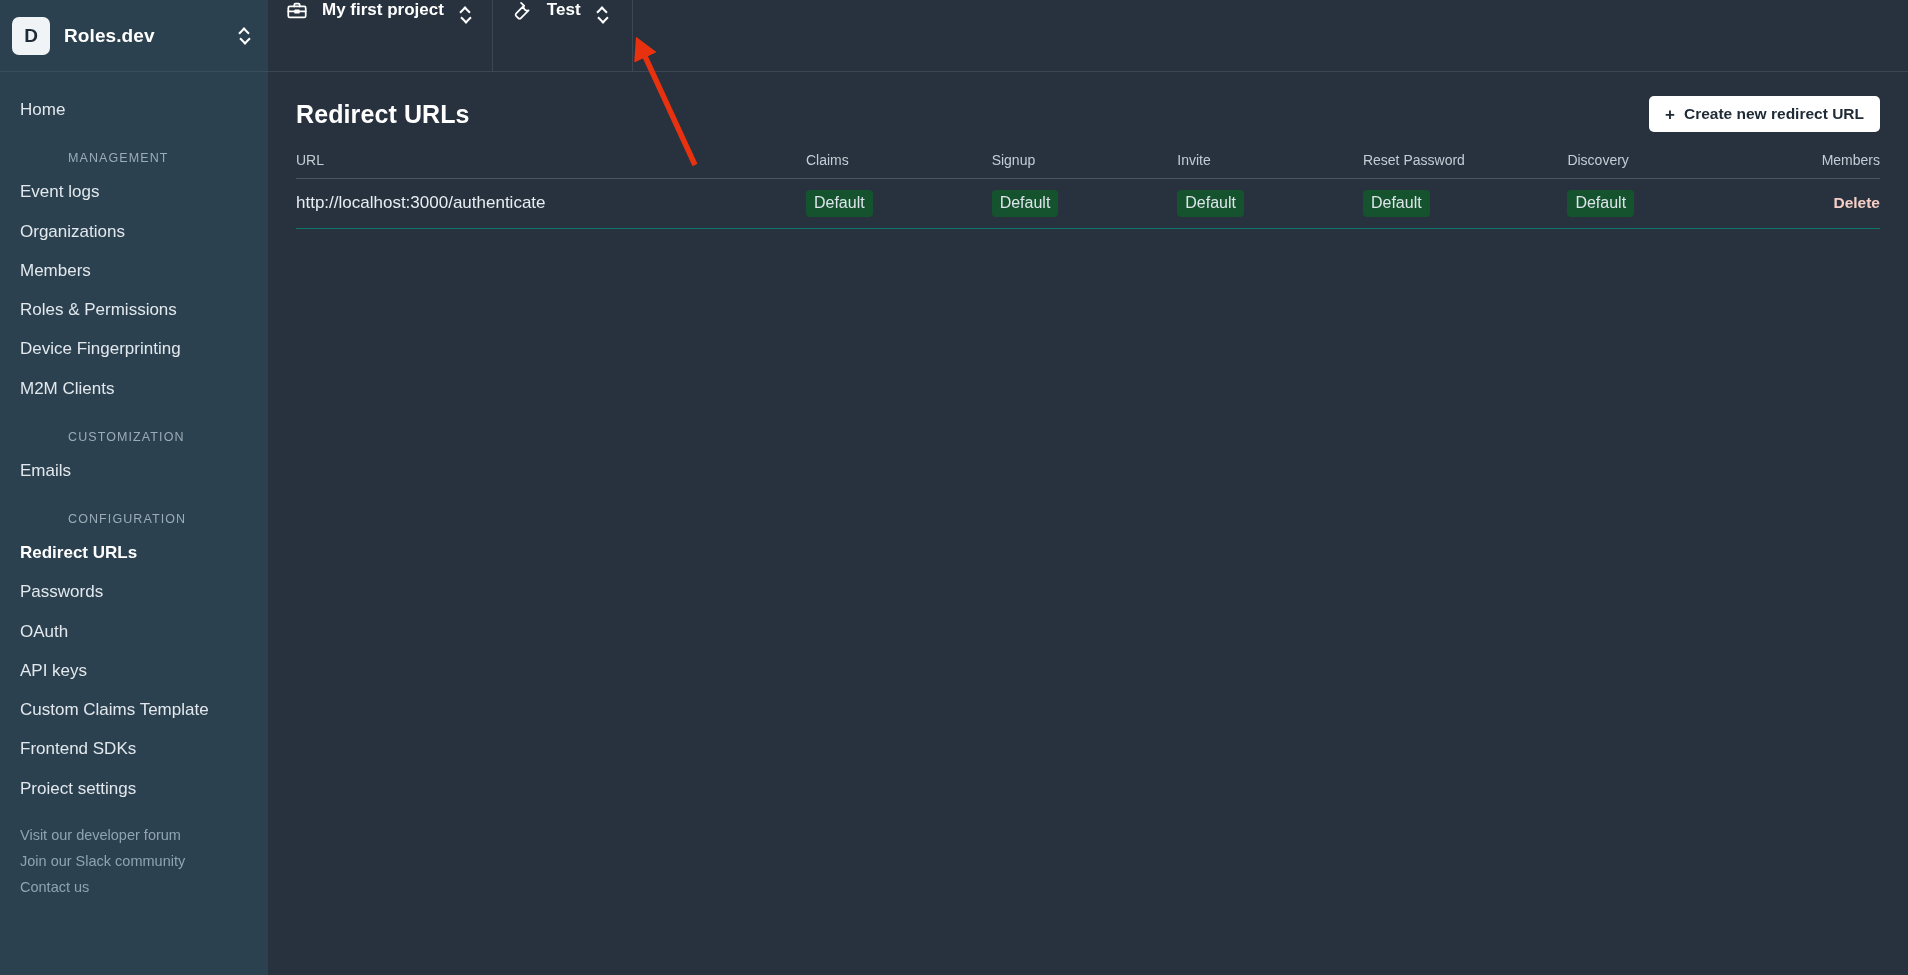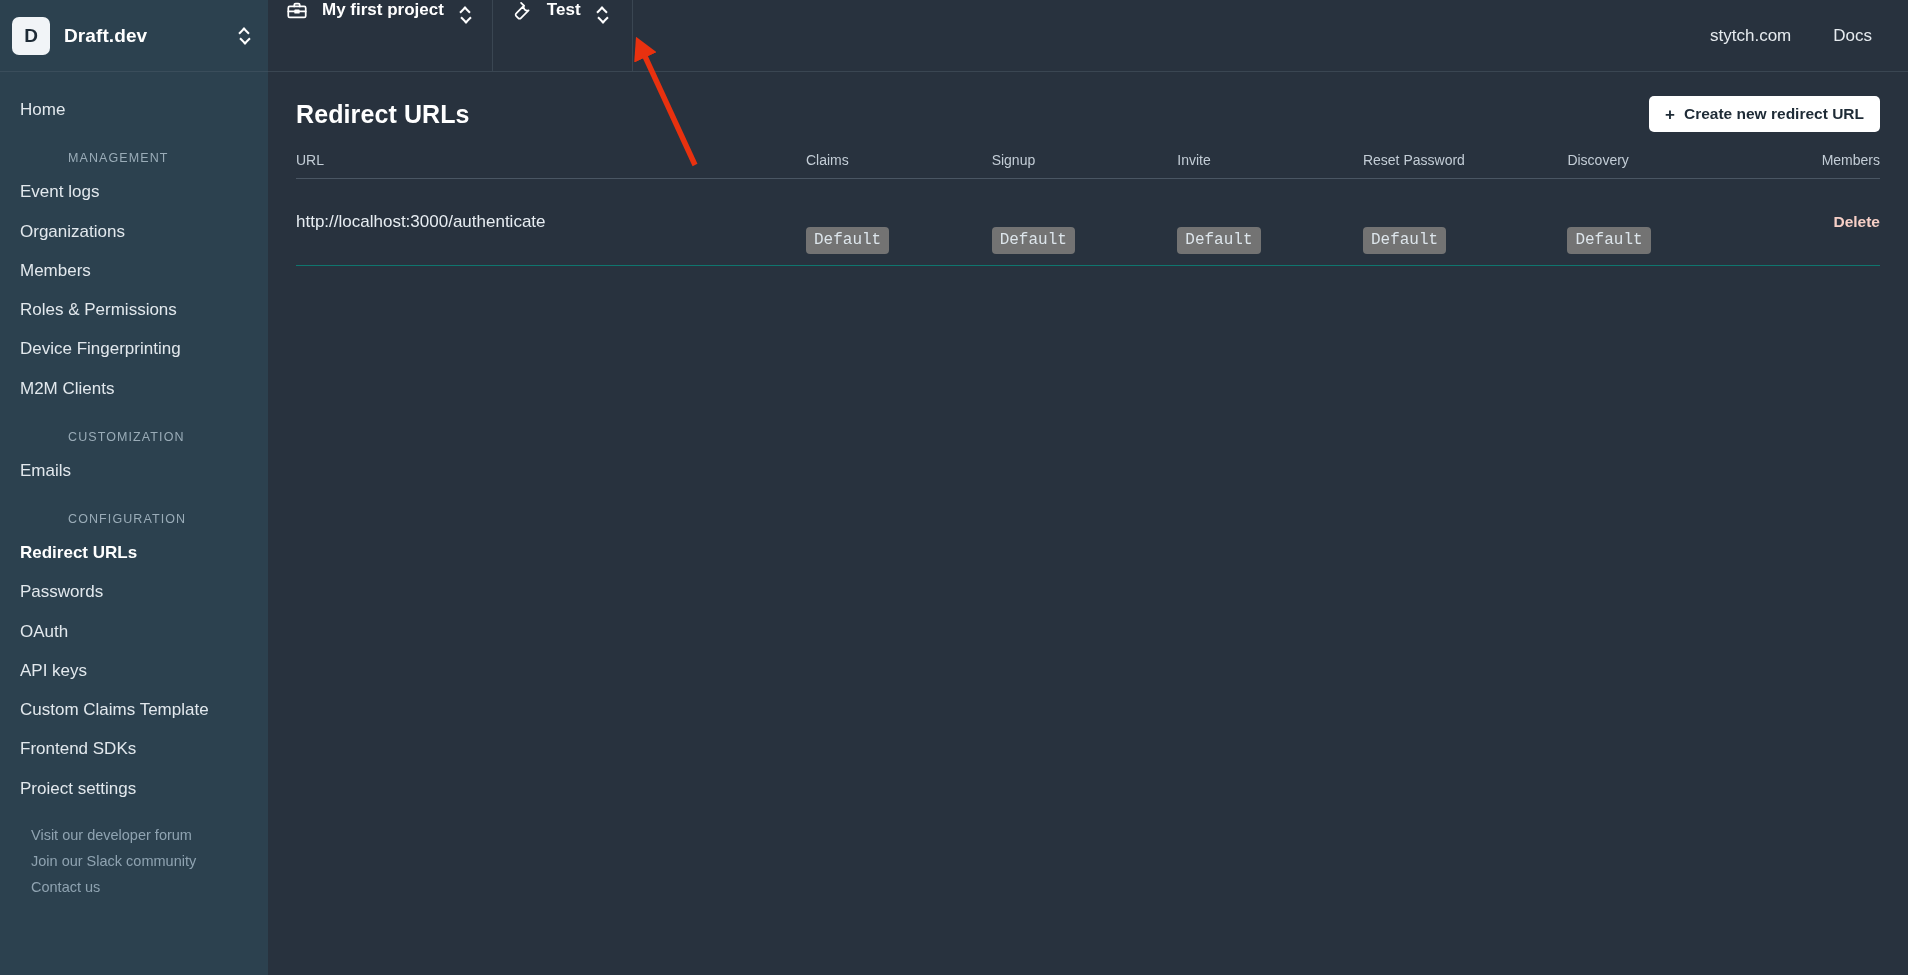--- a/index.html
+++ b/index.html
@@ -90,21 +90,21 @@
   .nav-section {
     color: #9aacb8;
     font-size: 12.5px;
     letter-spacing: 1.1px;
     padding: 22px 0 7px 20px;
     text-transform: uppercase;
     white-space: nowrap;
     margin-left: 48px;
   }
 
-  .nav-footer { margin-top: 14px; padding-bottom: 10px; padding-left: 11px; }
+  .nav-footer { margin-top: 14px; padding-bottom: 10px; }
   .nav-footer .flink {
     display: block;
     color: #8fa3b1;
     font-size: 14.5px;
     padding: 5px 0 5px 20px;
     cursor: pointer;
     white-space: nowrap;
   }
 
   
@@ -220,28 +220,27 @@
 
   .url-cell {
     color: #e7edf2;
     font-size: 17px;
     white-space: nowrap;
     overflow: hidden;
     text-overflow: ellipsis;
   }
   .chip {
     display: inline-block;
-    background: #737373;
+    background: #14532d;
     color: #dde5eb;
-    font-family: Liberation Mono, monospace;
+    font-family: Liberation Sans, sans-serif;
     font-size: 16px;
     border-radius: 4px;
     padding: 3px 8px;
     line-height: 1.3;
-    margin-top: 37px;
   }
   .delete-link {
     color: #f6cfc6;
     font-size: 15.5px;
     font-weight: bold;
     cursor: pointer;
     text-align: right;
     display: block;
   }
 
@@ -256,21 +255,21 @@
 </style>
 </head>
 <body>
 
 <div id="app">
 
   <aside id="sidebar">
 
     <div class="brand-row">
       <div class="brand-logo">D</div>
-      <div class="brand-name">Draft.dev</div>
+      <div class="brand-name">Roles.dev</div>
       <div class="updown">
         <i class="up"></i>
           <i class="dn"></i>
       </div>
     </div>
 
     <nav class="nav">
       <div class="nav-item">Home</div>
 
       <div class="nav-section">MANAGEMENT</div>
@@ -329,24 +328,20 @@
         </span>
         <span class="sw-label">Test</span>
         <span class="updown">
             <i class="up"></i>
             <i class="dn"></i>
           </span>
       </div>
 
       <div class="sw-spacer"></div>
 
-      <div class="top-links">
-        <a>stytch.com</a>
-        <a>Docs</a>
-      </div>
     </header>
 
     <section id="content">
 
       <div class="page-head">
         <h1 id="page-title">Redirect URLs</h1>
         <button id="create-btn">
           <span class="plus">+</span>
           <span>Create new redirect URL</span>
         </button>

